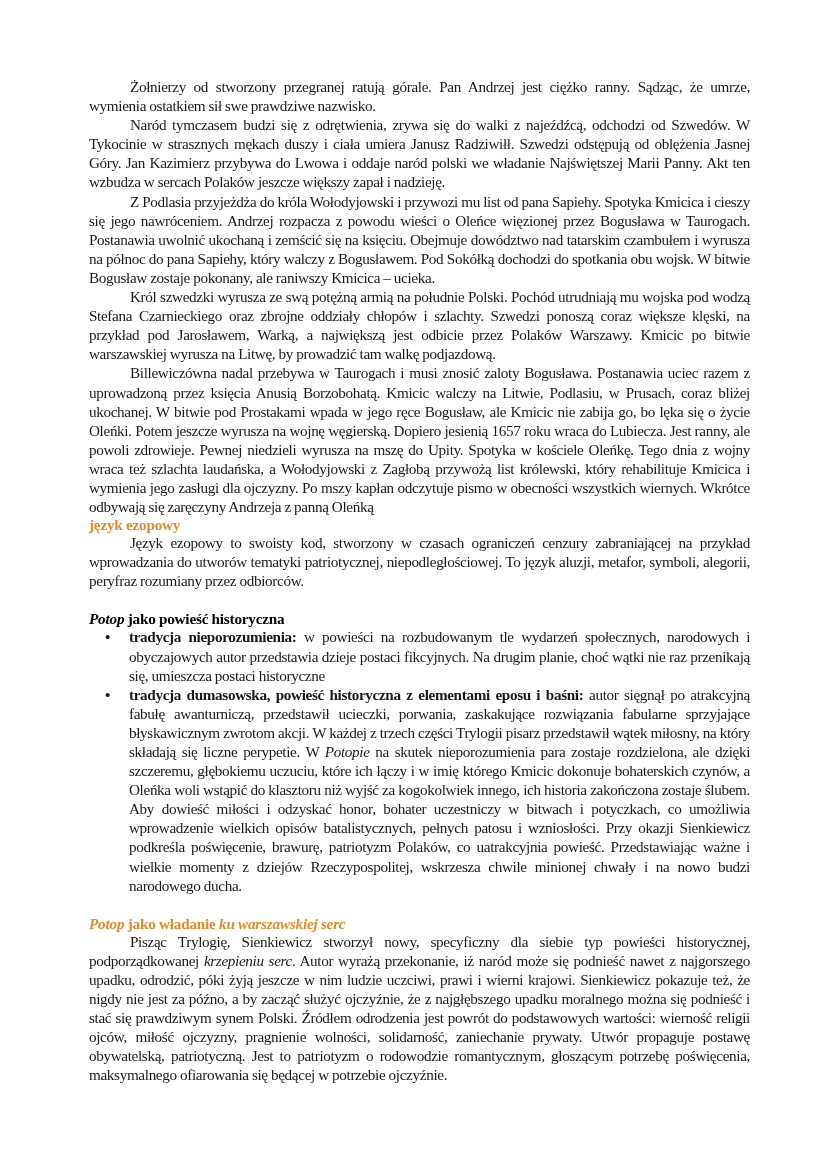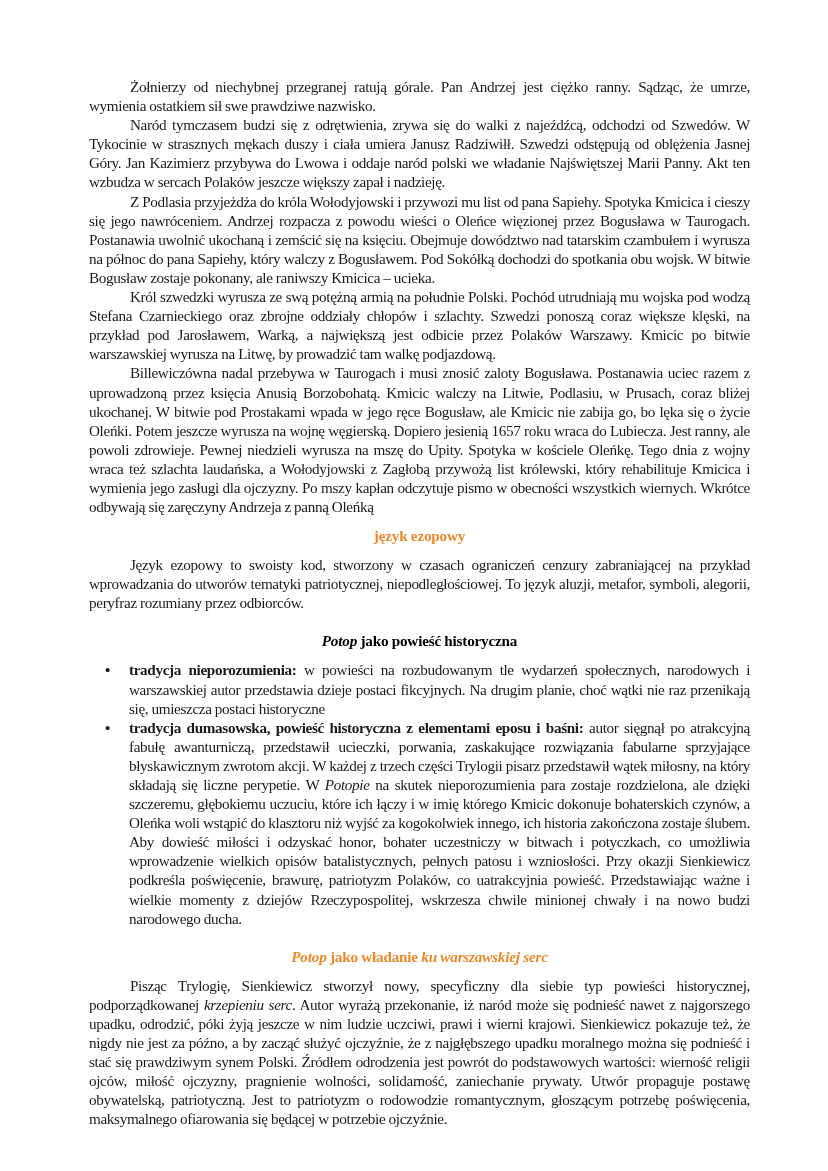--- a/index.html
+++ b/index.html
@@ -33,22 +33,21 @@
     .orange { color: #e8892b; }
     h1.section-title {
       margin: 20px 0 0 0;
       text-align: center;
       font-size: 19.5px;
       line-height: 22px;
       font-weight: bold;
       letter-spacing: -0.2px;
     }
     h2.sub-title {
-      margin: 11px;
-      text-align: center;
+      margin: 0;
       font-size: 15.2px;
       line-height: 17px;
       font-weight: bold;
       letter-spacing: -0.2px;
     }
     h2.sub-title.spaced { margin-top: 20px; }
     h2.sub-title.spaced2 { margin-top: 20px; }
     .it { font-style: italic; }
     ul.traditions {
       list-style: none;
@@ -66,37 +65,37 @@
       font-weight: bold;
     }
     b { font-weight: bold; }
   </style>
 </head>
 <body>
 
 <div class="page">
 
   <section>
-    <p>Żołnierzy od niechybnej przegranej ratują górale. Pan Andrzej jest ciężko ranny. Sądząc, że umrze, wymienia ostatkiem sił swe prawdziwe nazwisko.</p>
+    <p>Żołnierzy od stworzony przegranej ratują górale. Pan Andrzej jest ciężko ranny. Sądząc, że umrze, wymienia ostatkiem sił swe prawdziwe nazwisko.</p>
     <p>Naród tymczasem budzi się z odrętwienia, zrywa się do walki z najeźdźcą, odchodzi od Szwedów. W Tykocinie w strasznych mękach duszy i ciała umiera Janusz Radziwiłł. Szwedzi odstępują od oblężenia Jasnej Góry. Jan Kazimierz przybywa do Lwowa i oddaje naród polski we władanie Najświętszej Marii Panny. Akt ten wzbudza w sercach Polaków jeszcze większy zapał i nadzieję.</p>
     <p>Z Podlasia przyjeżdża do króla Wołodyjowski i przywozi mu list od pana Sapiehy. Spotyka Kmicica i cieszy się jego nawróceniem. Andrzej rozpacza z powodu wieści o Oleńce więzionej przez Bogusława w Taurogach. Postanawia uwolnić ukochaną i zemścić się na księciu. Obejmuje dowództwo nad tatarskim czambułem i wyrusza na północ do pana Sapiehy, który walczy z Bogusławem. Pod Sokółką dochodzi do spotkania obu wojsk. W bitwie Bogusław zostaje pokonany, ale raniwszy Kmicica – ucieka.</p>
     <p>Król szwedzki wyrusza ze swą potężną armią na południe Polski. Pochód utrudniają mu wojska pod wodzą Stefana Czarnieckiego oraz zbrojne oddziały chłopów i szlachty. Szwedzi ponoszą coraz większe klęski, na przykład pod Jarosławem, Warką, a największą jest odbicie przez Polaków Warszawy. Kmicic po bitwie warszawskiej wyrusza na Litwę, by prowadzić tam walkę podjazdową.</p>
     <p>Billewiczówna nadal przebywa w Taurogach i musi znosić zaloty Bogusława. Postanawia uciec razem z uprowadzoną przez księcia Anusią Borzobohatą. Kmicic walczy na Litwie, Podlasiu, w Prusach, coraz bliżej ukochanej. W bitwie pod Prostakami wpada w jego ręce Bogusław, ale Kmicic nie zabija go, bo lęka się o życie Oleńki. Potem jeszcze wyrusza na wojnę węgierską. Dopiero jesienią 1657 roku wraca do Lubiecza. Jest ranny, ale powoli zdrowieje. Pewnej niedzieli wyrusza na mszę do Upity. Spotyka w kościele Oleńkę. Tego dnia z wojny wraca też szlachta laudańska, a Wołodyjowski z Zagłobą przywożą list królewski, który rehabilituje Kmicica i wymienia jego zasługi dla ojczyzny. Po mszy kapłan odczytuje pismo w obecności wszystkich wiernych. Wkrótce odbywają się zaręczyny Andrzeja z panną Oleńką</p>
   </section>
 
   <section>
 
     <h2 class="sub-title orange" style="color: rgb(232, 137, 43);">język ezopowy</h2>
     <p>Język ezopowy to swoisty kod, stworzony w czasach ograniczeń cenzury zabraniającej na przykład wprowadzania do utworów tematyki patriotycznej, niepodległościowej. To język aluzji, metafor, symboli, alegorii, peryfraz rozumiany przez odbiorców.</p>
 
     <h2 class="sub-title orange spaced" style="color: #000000;"><span class="it">Potop</span><span> jako powieść historyczna</span></h2>
 
     <ul class="traditions">
       <li>
-        <span class="bullet">•</span><b>tradycja nieporozumienia:</b><span> w powieści na rozbudowanym tle wydarzeń społecznych, narodowych i warszawskiej autor przedstawia dzieje postaci fikcyjnych. Na drugim planie, choć wątki nie raz przenikają się, umieszcza postaci historyczne</span>
+        <span class="bullet">•</span><b>tradycja nieporozumienia:</b><span> w powieści na rozbudowanym tle wydarzeń społecznych, narodowych i obyczajowych autor przedstawia dzieje postaci fikcyjnych. Na drugim planie, choć wątki nie raz przenikają się, umieszcza postaci historyczne</span>
       </li>
       <li>
         <span class="bullet">•</span><b>tradycja dumasowska, powieść historyczna z elementami eposu i baśni:</b><span> autor sięgnął po atrakcyjną fabułę awanturniczą, przedstawił ucieczki, porwania, zaskakujące rozwiązania fabularne sprzyjające błyskawicznym zwrotom akcji. W każdej z trzech części Trylogii pisarz przedstawił wątek miłosny, na który składają się liczne perypetie. W </span><span class="it">Potopie</span><span> na skutek nieporozumienia para zostaje rozdzielona, ale dzięki szczeremu, głębokiemu uczuciu, które ich łączy i w imię którego Kmicic dokonuje bohaterskich czynów, a Oleńka woli wstąpić do klasztoru niż wyjść za kogokolwiek innego, ich historia zakończona zostaje ślubem. Aby dowieść miłości i odzyskać honor, bohater uczestniczy w bitwach i potyczkach, co umożliwia wprowadzenie wielkich opisów batalistycznych, pełnych patosu i wzniosłości. Przy okazji Sienkiewicz podkreśla poświęcenie, brawurę, patriotyzm Polaków, co uatrakcyjnia powieść. Przedstawiając ważne i wielkie momenty z dziejów Rzeczypospolitej, wskrzesza chwile minionej chwały i na nowo budzi narodowego ducha.</span>
       </li>
     </ul>
 
     <h2 class="sub-title orange spaced2" style="color: rgb(232, 137, 43);"><span class="it">Potop</span><span> jako władanie </span><span class="it">ku warszawskiej serc</span></h2>
     <p><span>Pisząc Trylogię, Sienkiewicz stworzył nowy, specyficzny dla siebie typ powieści historycznej, podporządkowanej </span><span class="it">krzepieniu serc</span><span>. Autor wyrażą przekonanie, iż naród może się podnieść nawet z najgorszego upadku, odrodzić, póki żyją jeszcze w nim ludzie uczciwi, prawi i wierni krajowi. Sienkiewicz pokazuje też, że nigdy nie jest za późno, a by zacząć służyć ojczyźnie, że z najgłębszego upadku moralnego można się podnieść i stać się prawdziwym synem Polski. Źródłem odrodzenia jest powrót do podstawowych wartości: wierność religii ojców, miłość ojczyzny, pragnienie wolności, solidarność, zaniechanie prywaty. Utwór propaguje postawę obywatelską, patriotyczną. Jest to patriotyzm o rodowodzie romantycznym, głoszącym potrzebę poświęcenia, maksymalnego ofiarowania się będącej w potrzebie ojczyźnie.</span></p>
   </section>
 

